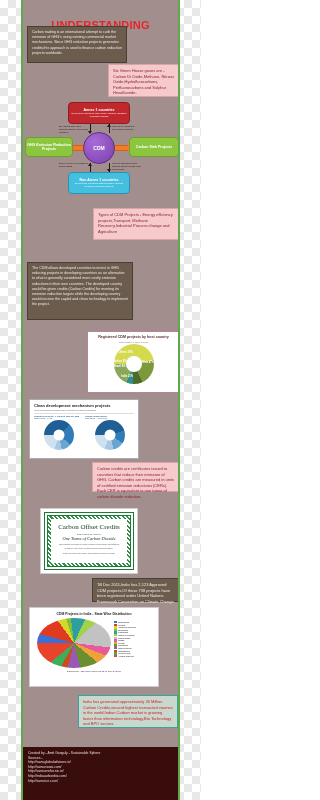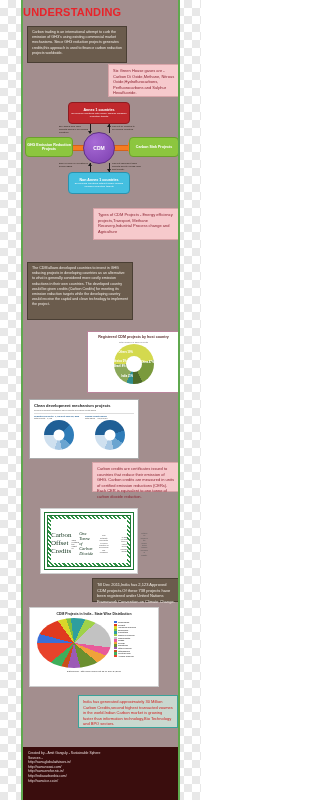--- a/index.html
+++ b/index.html
@@ -16,23 +16,23 @@
     background-size:16px 16px;
     background-position:0 0,8px 8px;
     background-color:#ffffff;
   }
   #poster{
     position:absolute;left:21px;top:0;width:159px;height:800px;
     background:#a38e8e;border-left:2px solid #5fa84e;border-right:2px solid #5fa84e;
     box-sizing:border-box;overflow:hidden;
   }
   .title{
-    color:#e8232a;font-weight:bold;
+    text-align:center;color:#e8232a;font-weight:bold;
     font-size:11px;line-height:13px;letter-spacing:.2px;
-    padding-top:6px;
+    padding-top:19px;
   }
   .dark-box{
     background:#6b5c4d;color:#efe9e2;border:1px solid #4a3f34;
     font-size:3.6px;line-height:5.2px;padding:3px 4px;box-sizing:border-box;
   }
   .pink-box{
     background:#f6c9cc;color:#8a2230;border:1px solid #d8a4a8;
     font-size:4px;line-height:5.6px;padding:3px 4px;box-sizing:border-box;
   }
   .white-card{
@@ -85,21 +85,21 @@
   }
   .cert-inner{
     width:100%;height:100%;box-sizing:border-box;
     border:4px double #1f7a35;
     background:
       repeating-linear-gradient(45deg,#2f8f45 0 1.5px,#ffffff 1.5px 3px) padding-box;
     padding:3px;
   }
   .cert-face{
     width:100%;height:100%;background:#fff;box-sizing:border-box;
-    display:flex;flex-direction:row;align-items:center;justify-content:flex-start;
+    display:flex;flex-direction:column;align-items:center;justify-content:flex-start;
     padding-top:4px;
   }
   .cert-h{font-family:"Liberation Serif",serif;font-size:7px;color:#14361f;font-weight:normal;}
   .cert-sub{font-size:2.2px;color:#444;margin-top:2px;}
   .cert-it{font-family:"Liberation Serif",serif;font-style:italic;font-size:4.4px;color:#14361f;margin-top:1px;}
   .cert-line{font-size:1.8px;line-height:2.4px;color:#555;text-align:center;margin-top:2px;padding:0 6px;}
 
   
   #footer{
     position:absolute;left:0;top:747px;width:159px;height:53px;

